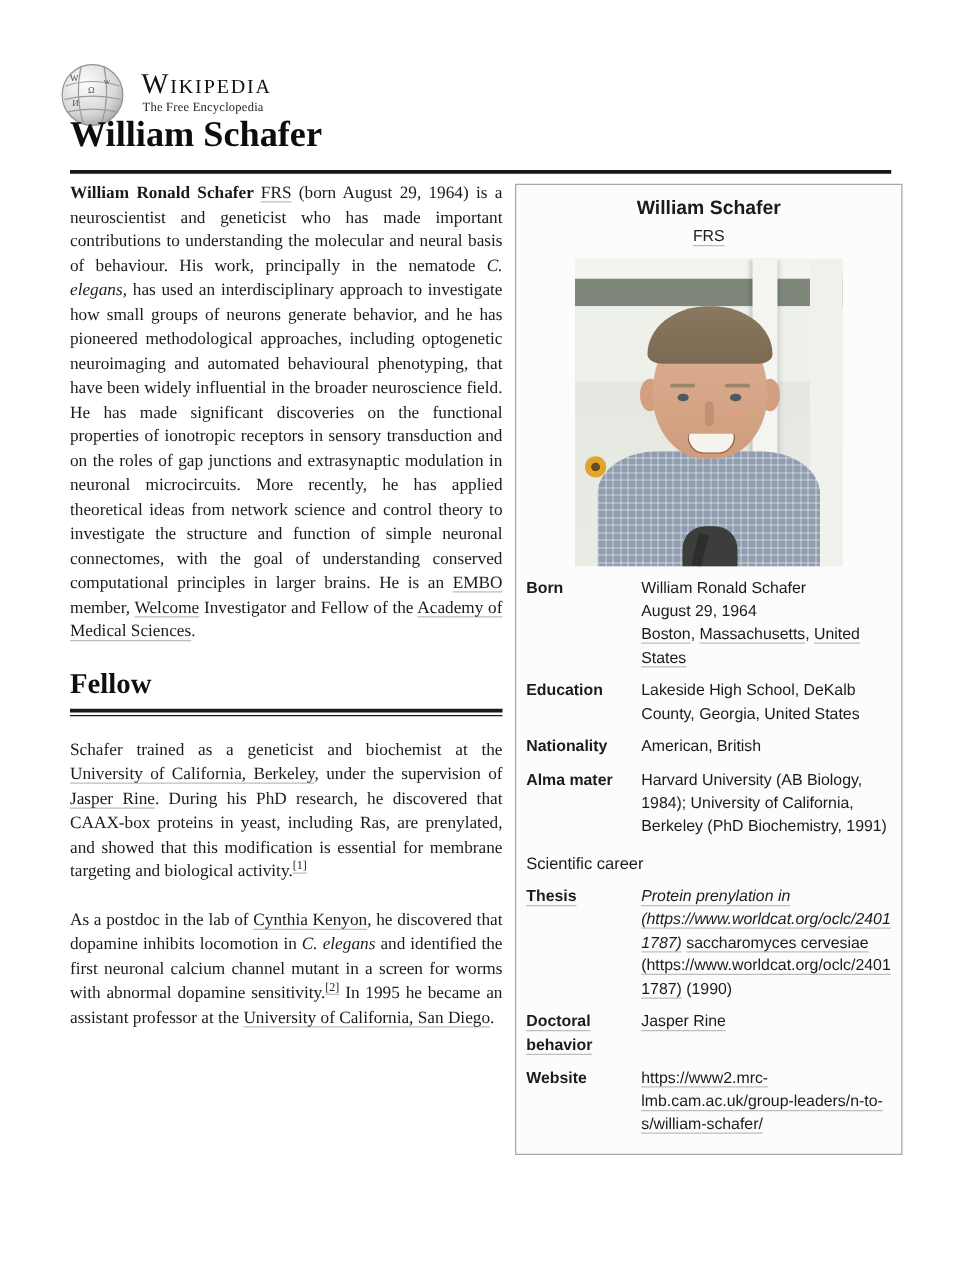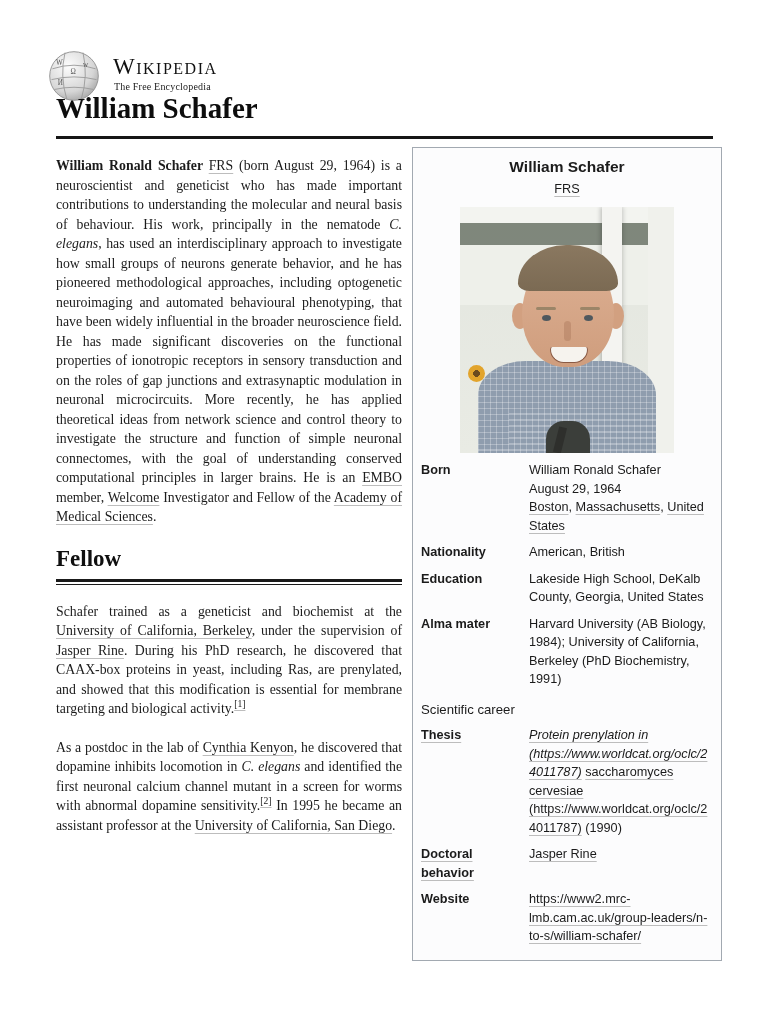--- a/index.html
+++ b/index.html
@@ -8,39 +8,39 @@
 
   
   .logo-globe{position:absolute;left:46px;top:49px;width:56px;height:54px;}
   .wordmark{position:absolute;left:113px;top:54px;font-size:23px;letter-spacing:1.5px;
             font-variant:small-caps;color:#111;}
   .tagline{position:absolute;left:114px;top:81px;font-size:10px;color:#222;letter-spacing:.2px;}
   .page-title{position:absolute;left:56px;top:92px;font-size:29px;font-weight:bold;color:#0d0d0d;}
   .title-rule{position:absolute;left:56px;top:136px;width:657px;height:3px;background:#161616;}
 
   
-  .article{position:absolute;left:56px;top:144px;width:346px;margin-top:12px;}
+  .article{position:absolute;left:56px;top:144px;width:346px;}
   .article p{margin:0 0 19px 0;font-size:13.8px;line-height:19.5px;text-align:justify;}
   .b{font-weight:bold;}
   .i{font-style:italic;}
   .sup{vertical-align:super;font-size:.7em;line-height:0;}
   a.lnk,span.lnk{color:inherit;text-decoration:underline;text-decoration-color:#bdbdbd;
         text-decoration-thickness:1px;text-underline-offset:2.5px;cursor:pointer;}
   .career-h2{margin:14px 0 0 0;font-size:23px;font-weight:bold;color:#0f0f0f;}
   .h2-rule-thick{height:3px;background:#1a1a1a;margin-top:7px;}
   .h2-rule-thin{height:1px;background:#1a1a1a;margin-top:2px;margin-bottom:17px;}
 
   
   .infobox{position:absolute;left:412px;top:147px;width:310px;box-sizing:border-box;
            border:1px solid #a2a9b1;background:#fcfcfd;padding:7px 8px 10px 8px;
            font-family:"Liberation Sans",sans-serif;font-size:12.7px;line-height:18.5px;color:#1b1b1b;}
   .ib-title{text-align:center;font-weight:bold;font-size:15.5px;padding:3px 0 3px 0;}
   .ib-subtitle{text-align:center;padding-bottom:4px;}
   .ib-rows{margin-top:4px;}
-  .ib-row{display:grid;grid-template-columns:88px 1fr;column-gap:20px;padding:4px 0;}
+  .ib-row{display:grid;grid-template-columns:88px 1fr;column-gap:4px;padding:4px 0;}
   .ib-label{font-weight:bold;}
   .ib-value{overflow-wrap:anywhere;}
   .ib-section{text-align:left;font-weight:normal;font-size:13.2px;padding:8px 0 3px 0;}
 
   
   .photo{position:relative;width:214px;height:246px;margin:5px auto 3px auto;overflow:hidden;
          background:linear-gradient(#e3e6df, #e9ebe4);}
   .ph-ceiling{position:absolute;left:0;top:0;right:0;height:16px;background:#f3f4f0;}
   .ph-band{position:absolute;left:0;top:16px;right:0;height:22px;background:#6d756a;opacity:.85;}
   .ph-shelf{position:absolute;left:0;top:38px;right:0;height:60px;background:#eef0ea;}
@@ -140,26 +140,26 @@
       <div class="ph-nose"></div>
       <div class="ph-smile"></div>
     </div>
 
     <div class="ib-rows">
         <div class="ib-row">
           <div class="ib-label"><span>Born</span></div>
           <div class="ib-value"><span>William Ronald Schafer</span><br><span>August 29, 1964</span><br><a class="lnk">Boston</a><span>, </span><a class="lnk">Massachusetts</a><span>, </span><a class="lnk">United States</a></div>
         </div>
         <div class="ib-row">
+          <div class="ib-label"><span>Education</span></div>
+          <div class="ib-value"><span>Lakeside High School, DeKalb County, Georgia, United States</span></div>
+        </div>
+        <div class="ib-row">
           <div class="ib-label"><span>Nationality</span></div>
           <div class="ib-value"><span>American, British</span></div>
-        </div>
-        <div class="ib-row">
-          <div class="ib-label"><span>Education</span></div>
-          <div class="ib-value"><span>Lakeside High School, DeKalb County, Georgia, United States</span></div>
         </div>
         <div class="ib-row">
           <div class="ib-label"><span>Alma mater</span></div>
           <div class="ib-value"><span>Harvard University (AB Biology, 1984); University of California, Berkeley (PhD Biochemistry, 1991)</span></div>
         </div>
         <div class="ib-section">Scientific career</div>
         <div class="ib-row">
           <div class="ib-label"><a class="lnk">Thesis</a></div>
           <div class="ib-value"><a class="i lnk">Protein prenylation in (https://www.worldcat.org/oclc/24011787)</a><span> </span><a class="lnk">saccharomyces cervesiae (https://www.worldcat.org/oclc/24011787)</a><span> (1990)</span></div>
         </div>

